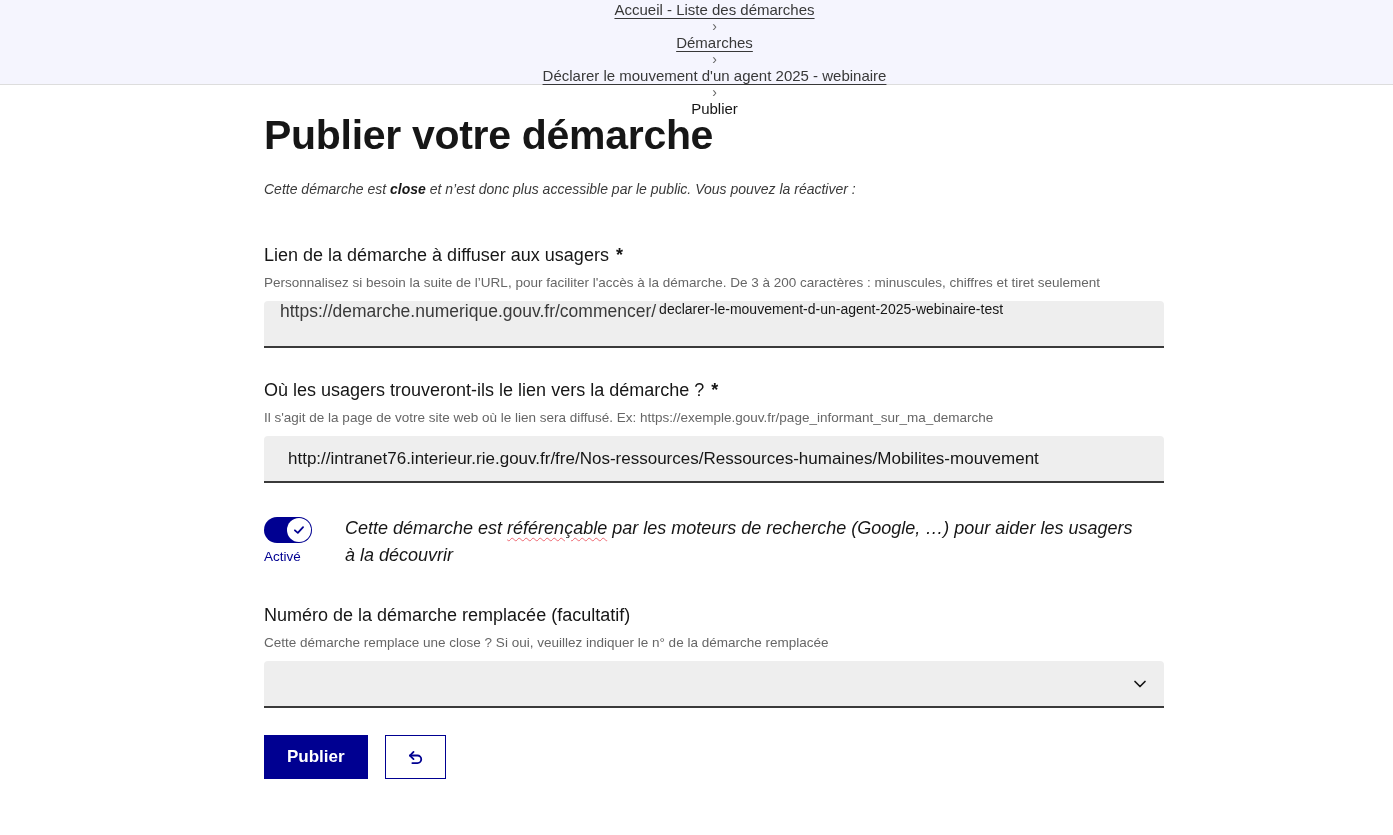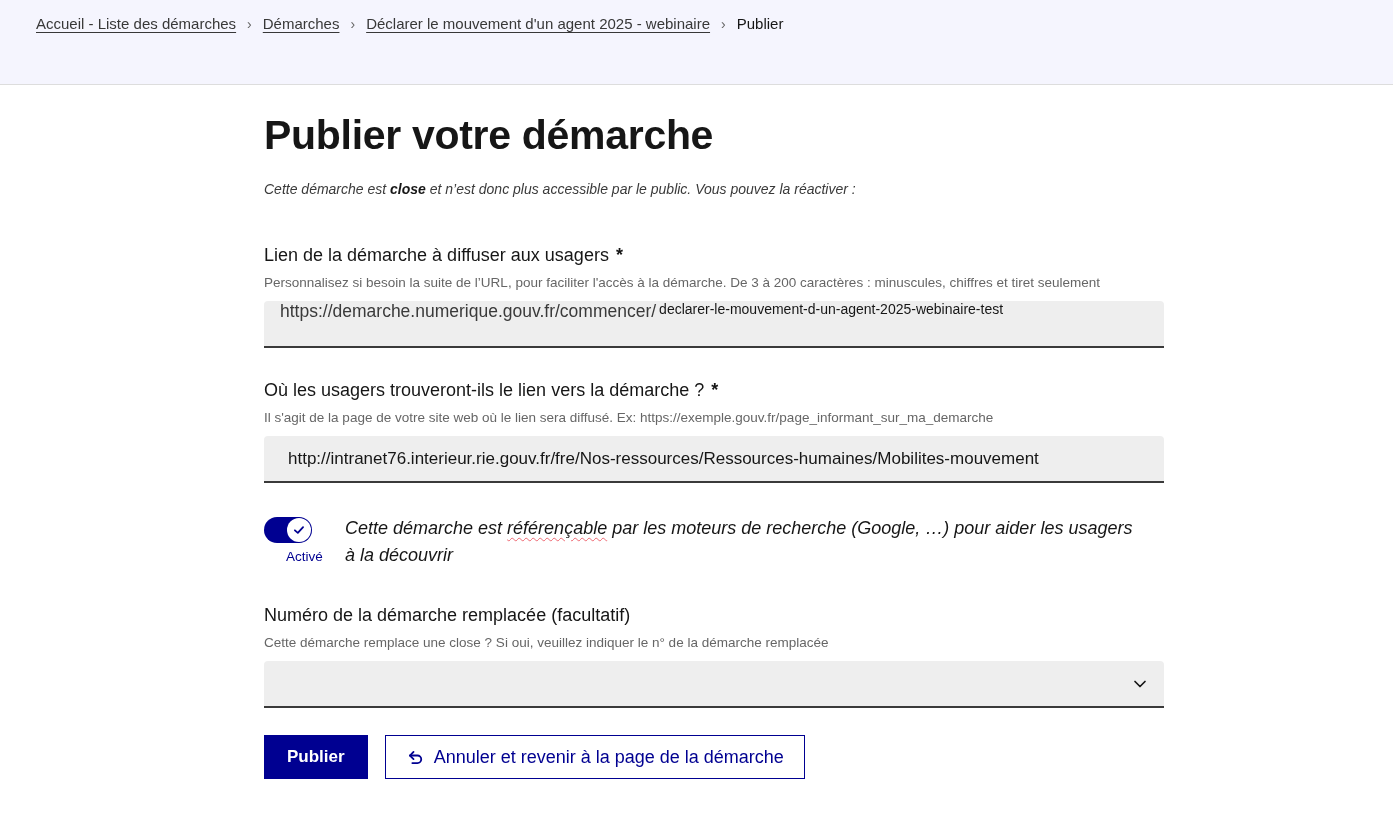--- a/index.html
+++ b/index.html
@@ -13,24 +13,25 @@
 
   
   .band {
     height: 85px;
     background: #f5f5fe;
     border-bottom: 1px solid #dddddd;
   }
   .breadcrumb {
     display: flex;
     align-items: center;
-    padding: 15px 0 0 36px;
+    padding: 1px 0 0 36px;
     font-size: 15px;
     color: #383838;
     white-space: nowrap;
+    flex-direction: column;
   }
   .crumb-link {
     color: #383838;
     text-decoration: underline;
     text-underline-offset: 3px;
     text-decoration-thickness: 1px;
     cursor: pointer;
   }
   .crumb-current { color: #161616; }
   .crumb-sep {
@@ -119,21 +120,21 @@
     color: #161616;
     padding: 0 24px;
   }
 
   
   .toggle-row {
     margin-top: 32px;
     display: flex;
     align-items: flex-start;
   }
-  .toggle-col { width: 81px; flex: 0 0 81px; text-align: center; }
+  .toggle-col { width: 81px; flex: 0 0 81px; }
   .toggle {
     width: 48px;
     height: 26px;
     border-radius: 13px;
     background: #000091;
     position: relative;
     cursor: pointer;
     margin-top: 2px;
   }
   .toggle-knob {
@@ -286,17 +287,16 @@
     </div>
   </div>
 
   <div class="actions">
     <button class="btn-primary">Publier</button>
     <button class="btn-secondary">
       <svg viewBox="0 0 24 24" width="19" height="19" fill="none" stroke="#000091" stroke-width="2.3" stroke-linecap="round" stroke-linejoin="round">
           <path d="M5 9.5 H14.5 a4.75 4.75 0 0 1 0 9.5 H8"></path>
           <path d="M9.5 5 L5 9.5 L9.5 14"></path>
         </svg>
-      <span>Annuler et revenir à la page de la démarche</span>
     </button>
   </div>
 
 </main>
 
 </body></html>

